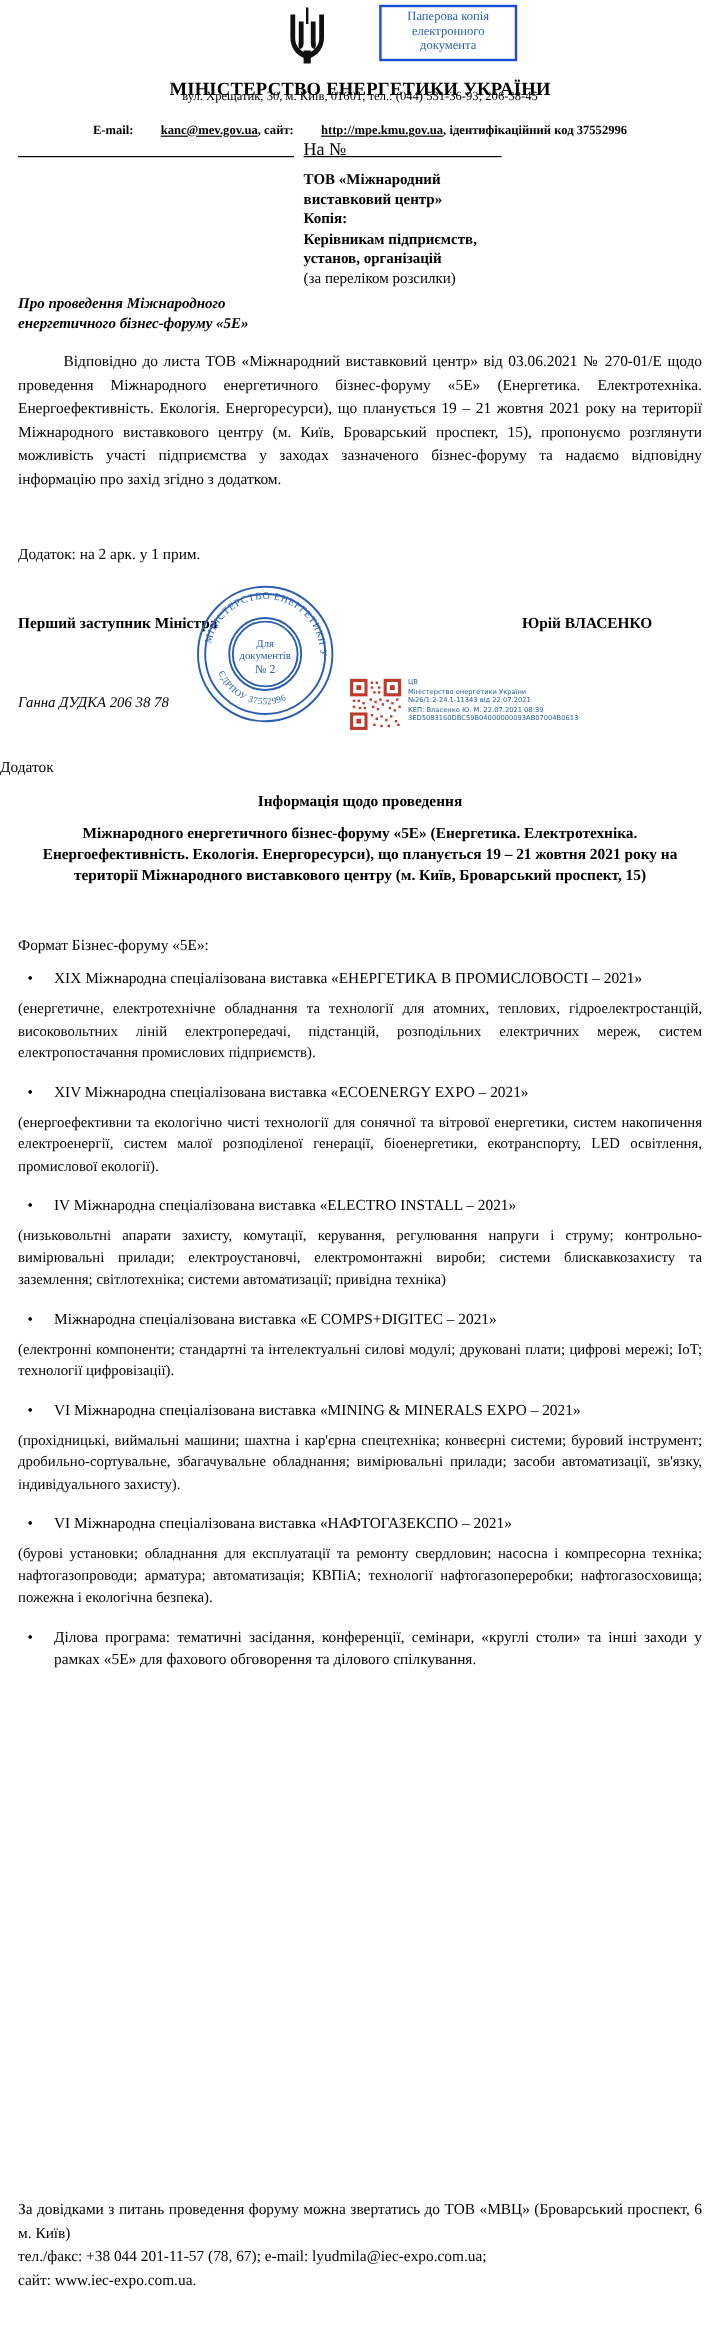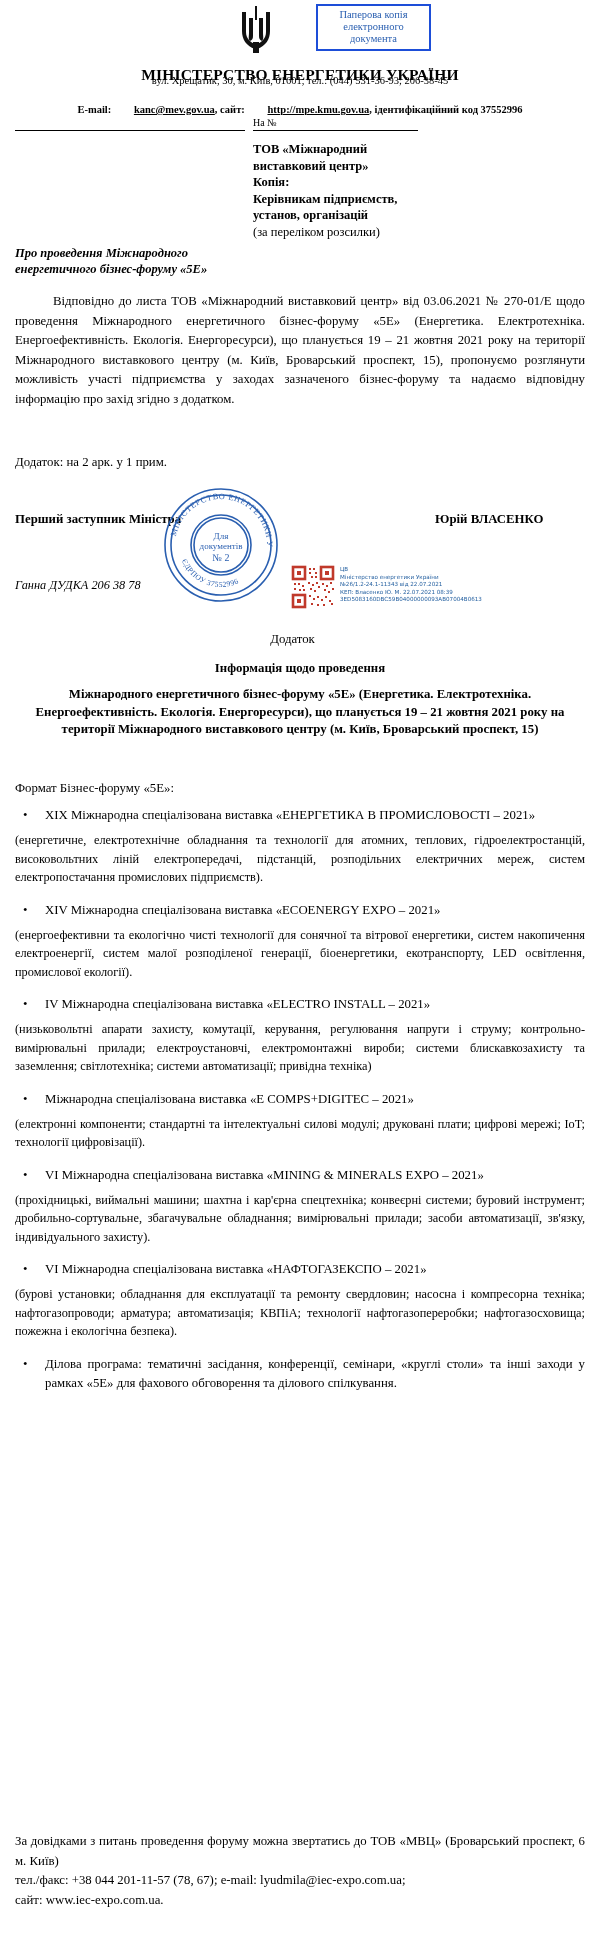--- a/index.html
+++ b/index.html
@@ -75,21 +75,21 @@
     position: absolute;
     left: 253px;
     top: 130px;
     width: 165px;
     border-top: 1px solid #000;
   }
   .na-label {
     position: absolute;
     left: 253px;
     top: 117px;
-    font-size: 10px;
+    font-size: 15px;
   }
 
   
   .addressee {
     position: absolute;
     left: 253px;
     top: 141px;
     width: 200px;
     font-size: 12.5px;
     line-height: 16.5px;
@@ -176,21 +176,21 @@
     line-height: 7.6px;
     color: #1f5c9e;
   }
 
   
   .dodatok {
     position: absolute;
     left: 0;
     top: 632px;
     width: 585px;
-    text-align: center;
+    text-align: left;
     font-size: 12.8px;
   }
   .info-title {
     position: absolute;
     left: 0;
     top: 661px;
     width: 600px;
     text-align: center;
     font-size: 12.8px;
     font-weight: bold;

